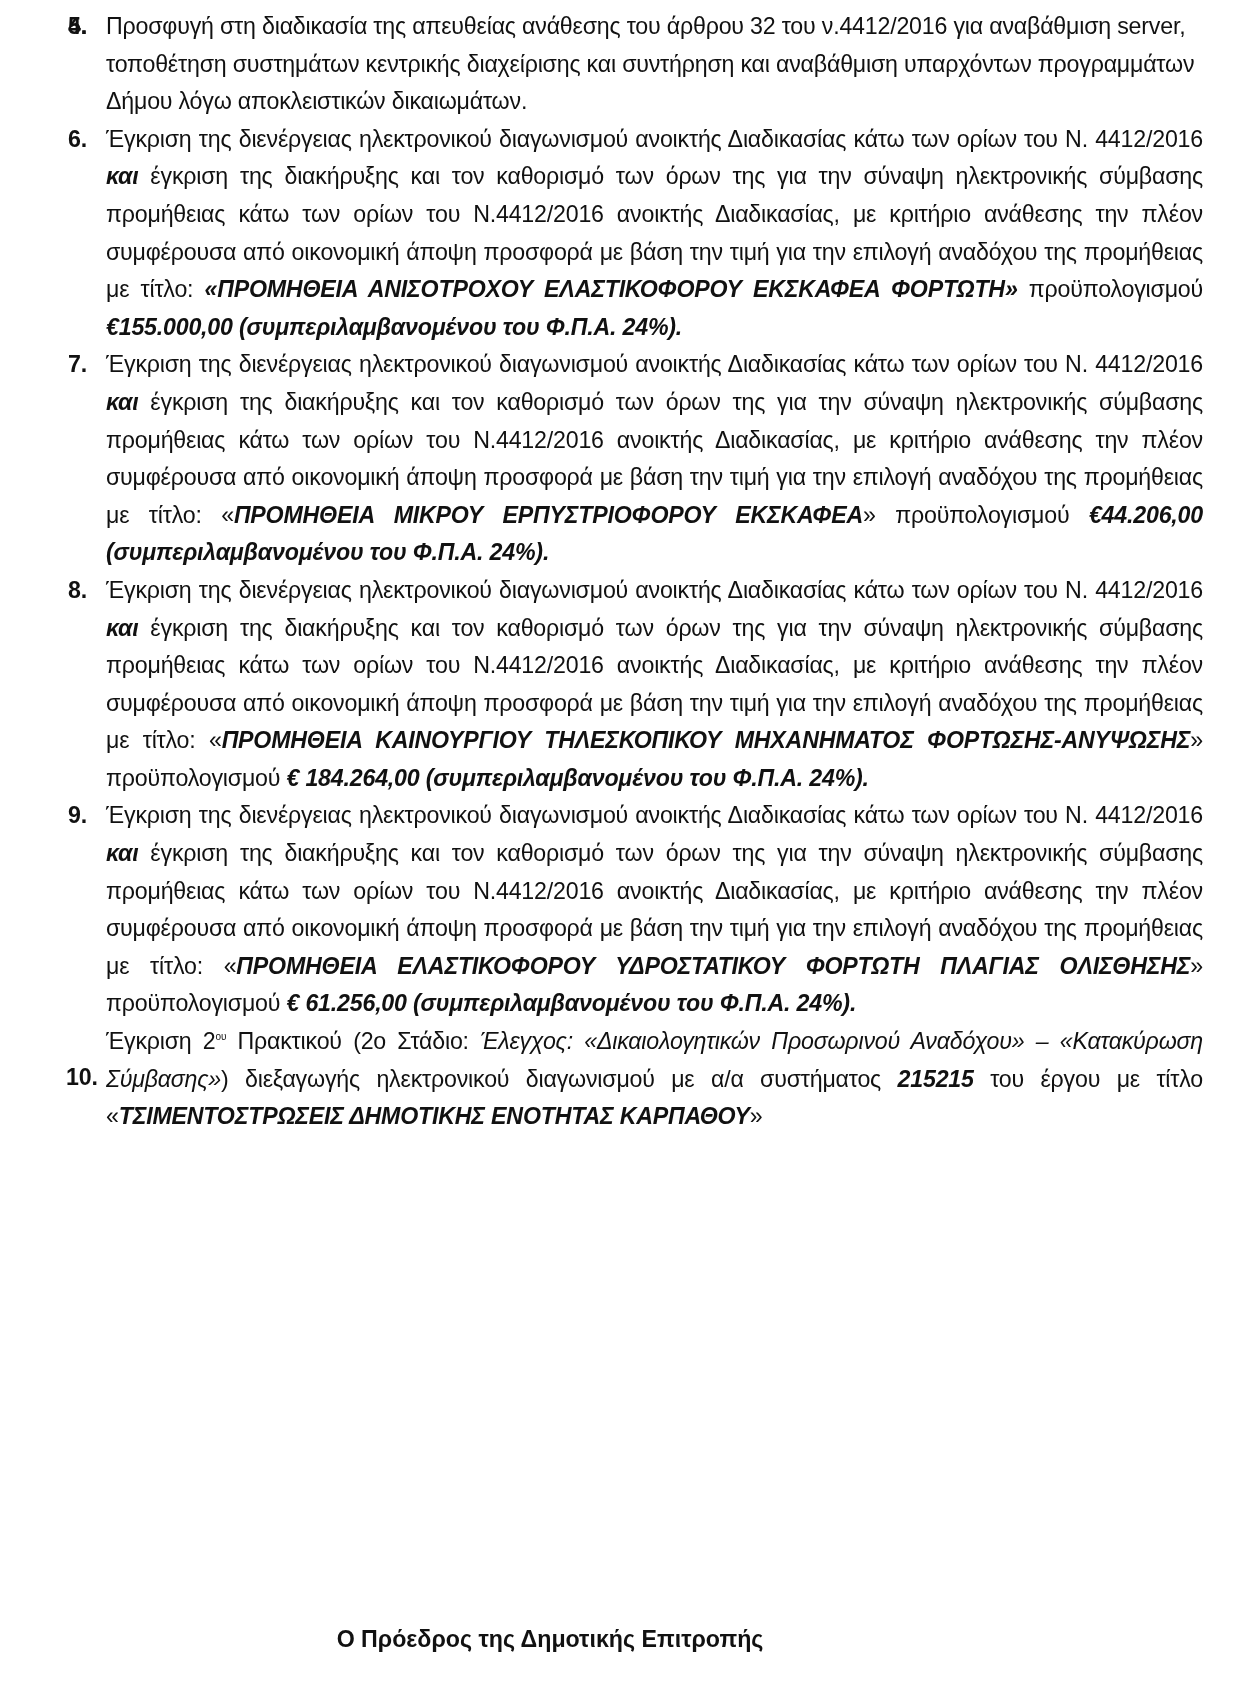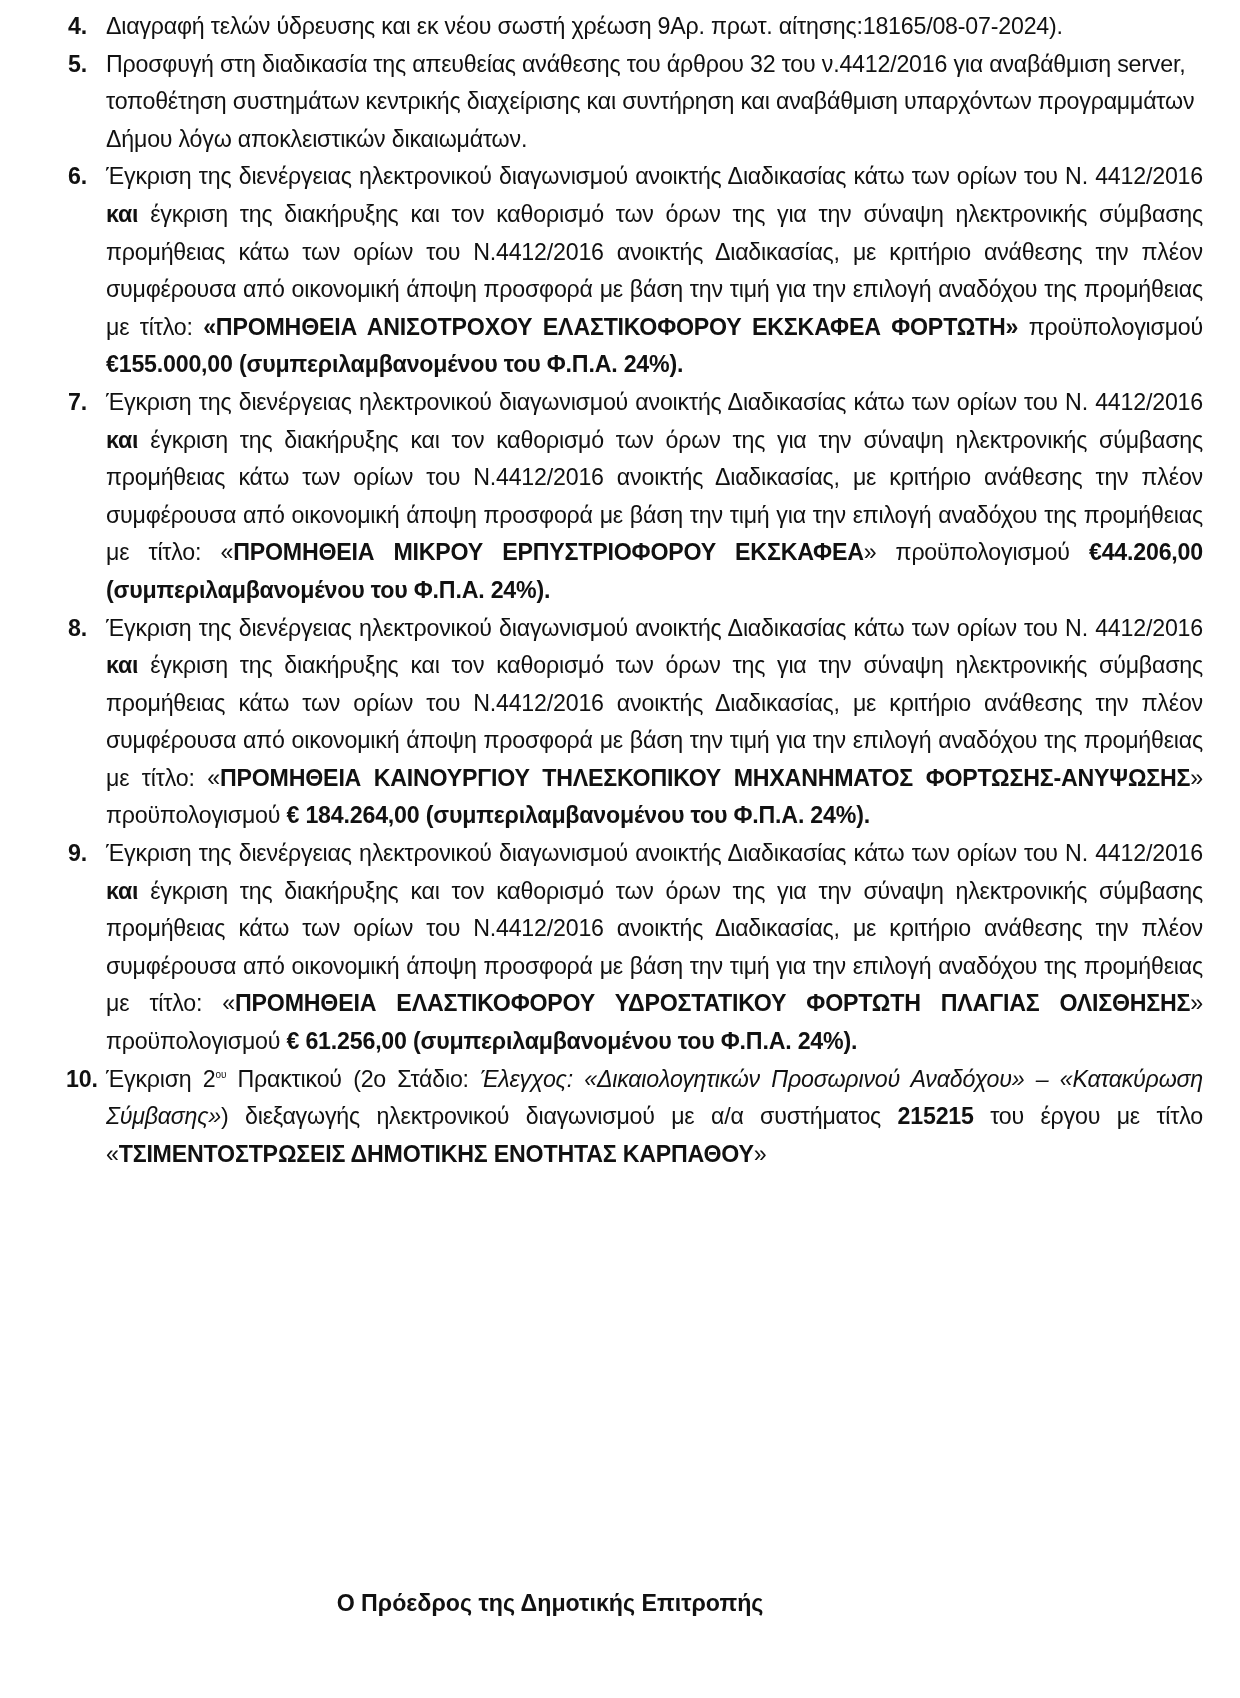--- a/index.html
+++ b/index.html
@@ -43,46 +43,46 @@
       text-align-last: left;
     }
     .item-num {
       position: absolute;
       left: 0;
       top: 0;
       font-weight: bold;
     }
     .item-num.tight {
       left: -2px;
+      margin-top: 36px;
     }
-    .b { font-weight: bold; }
+    .b { font-weight: bold; font-style: italic; }
     .i { font-style: italic; }
     .sup {
       font-size: 10px;
       vertical-align: super;
       line-height: 0;
     }
     .signature {
       position: absolute;
       left: 0;
       width: 1100px;
-      top: 1590px;
+      top: 1626px;
       text-align: center;
       font-size: 23.2px;
       font-weight: bold;
     }
   </style>
 </head>
 <body>
 
 <div class="page">
   <ol class="agenda">
     <li class="agenda-item">
       <span class="item-num">4.</span>
-      <span class="item-text"><span>Διαγραφή τελών ύδρευσης και εκ νέου σωστή χρέωση 9Αρ. πρωτ. αίτησης:18165/08-07-2024).</span></span>
     </li>
     <li class="agenda-item">
       <span class="item-num">5.</span>
       <span class="item-text"><span>Προσφυγή στη διαδικασία της απευθείας ανάθεσης του άρθρου 32 του ν.4412/2016 για αναβάθμιση server, τοποθέτηση συστημάτων κεντρικής διαχείρισης και συντήρηση και αναβάθμιση υπαρχόντων προγραμμάτων Δήμου λόγω αποκλειστικών δικαιωμάτων.</span></span>
     </li>
     <li class="agenda-item justify">
       <span class="item-num">6.</span>
       <span class="item-text"><span>Έγκριση της διενέργειας ηλεκτρονικού διαγωνισμού ανοικτής Διαδικασίας κάτω των ορίων του Ν. 4412/2016 </span><span class="b">και</span><span> έγκριση της διακήρυξης και τον καθορισμό των όρων της για την σύναψη ηλεκτρονικής σύμβασης προμήθειας κάτω των ορίων του Ν.4412/2016 ανοικτής Διαδικασίας, με κριτήριο ανάθεσης την πλέον συμφέρουσα από οικονομική άποψη προσφορά με βάση την τιμή για την επιλογή αναδόχου της προμήθειας με τίτλο: </span><span class="b">«ΠΡΟΜΗΘΕΙΑ ΑΝΙΣΟΤΡΟΧΟΥ ΕΛΑΣΤΙΚΟΦΟΡΟΥ ΕΚΣΚΑΦΕΑ ΦΟΡΤΩΤΗ»</span><span>   προϋπολογισμού </span><span class="b">€155.000,00  (συμπεριλαμβανομένου του  Φ.Π.Α. 24%).</span></span>
     </li>
     <li class="agenda-item justify">

